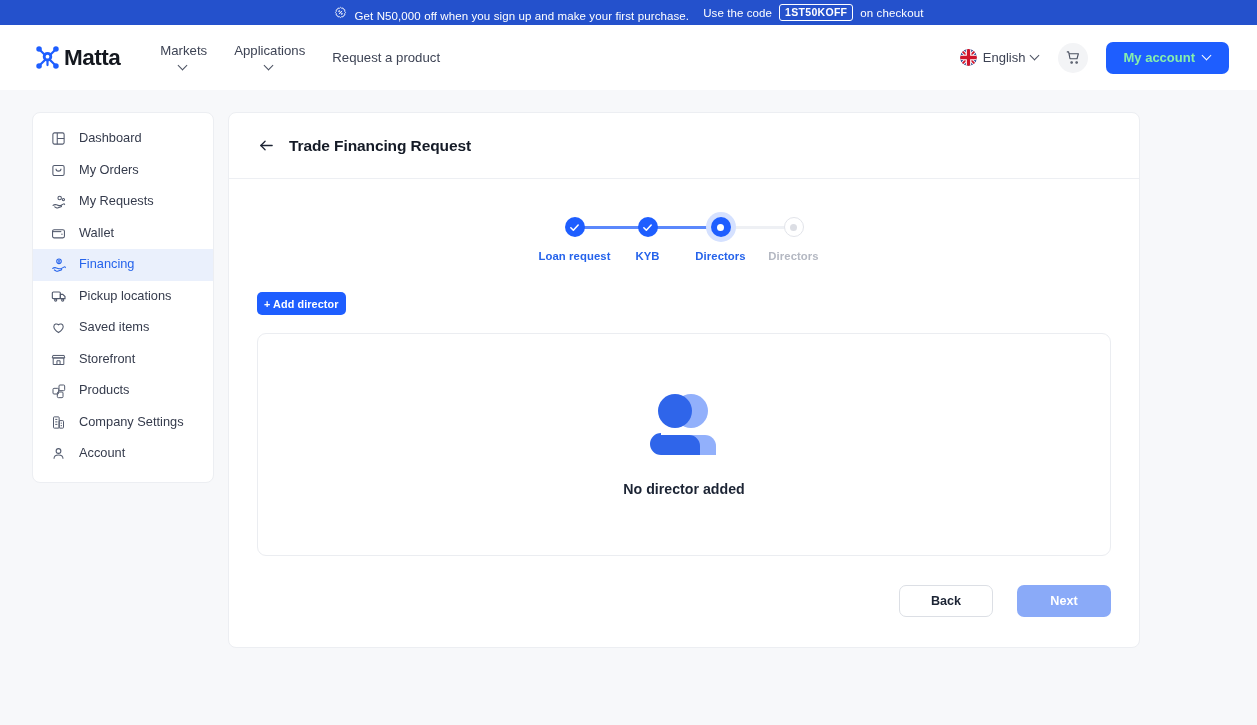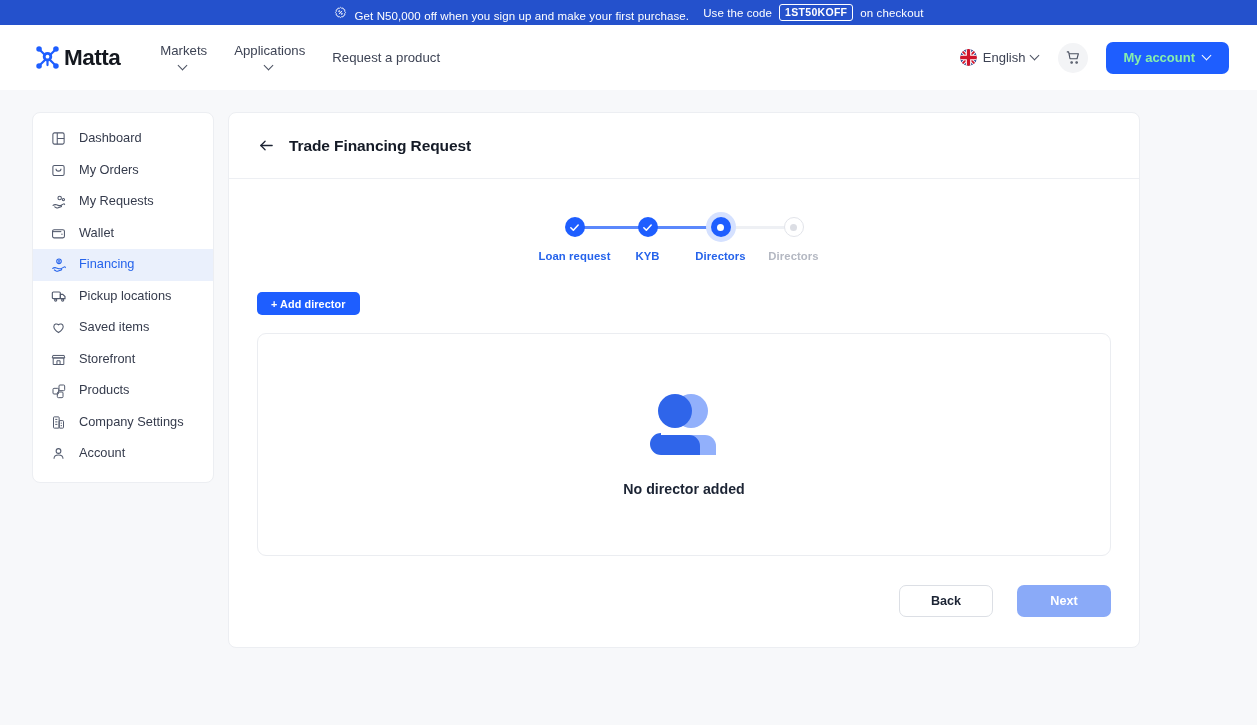--- a/index.html
+++ b/index.html
@@ -286,21 +286,21 @@
   .step-bar.empty  { background: #eef0f4; }
 
   
   .add-row { margin-top: 30px; }
   .add-director-btn {
     background: #1e5eff;
     color: #ffffff;
     border: none;
     border-radius: 5px;
     height: 23px;
-    padding: 0 14px;
+    padding: 0 7px;
     font-size: 10.8px;
     font-weight: bold;
     font-family: "Liberation Sans", sans-serif;
     cursor: pointer;
     letter-spacing: 0.1px;
   }
 
   
   .empty-card {
     margin-top: 18px;

